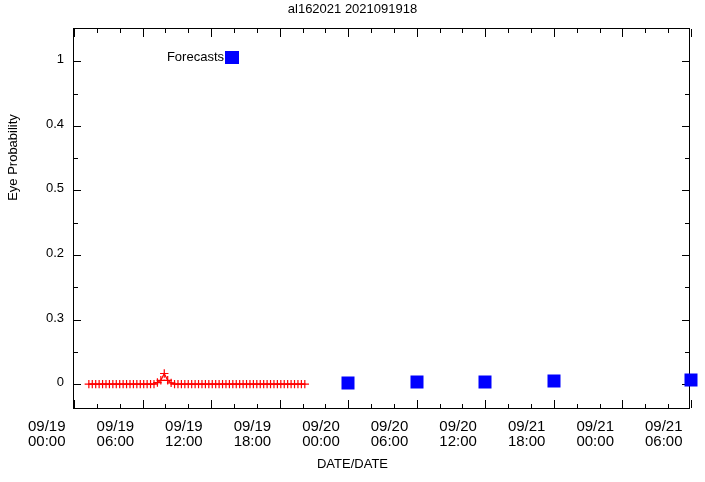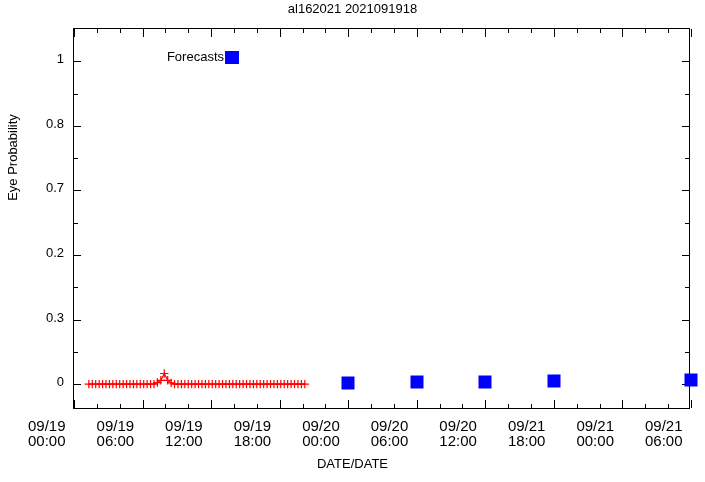--- a/index.html
+++ b/index.html
@@ -206,22 +206,22 @@
 
   <div class="chart-title">al162021 2021091918</div>
 
   <div class="ylabel">Eye Probability</div>
   <div class="xlabel">DATE/DATE</div>
 
   <div id="ytick-labels">
       <div class="ytick-label" style="left: 0px; width: 64px; top: 374.169px;">0</div>
       <div class="ytick-label" style="left: 0px; width: 64px; top: 309.593px;">0.3</div>
       <div class="ytick-label" style="left: 0px; width: 64px; top: 245.017px;">0.2</div>
-      <div class="ytick-label" style="left: 0px; width: 64px; top: 180.441px;">0.7</div>
-      <div class="ytick-label" style="left: 0px; width: 64px; top: 115.864px;">0.8</div>
+      <div class="ytick-label" style="left: 0px; width: 64px; top: 180.441px;">0.5</div>
+      <div class="ytick-label" style="left: 0px; width: 64px; top: 115.864px;">0.4</div>
       <div class="ytick-label" style="left: 0px; width: 64px; top: 51.2881px;">1</div>
     </div>
   <div id="xtick-labels">
       <div class="xtick-label" style="left: 28px; width: 90px; top: 418px;">
         <div>09/19</div>
         <div>00:00</div>
       </div>
       <div class="xtick-label" style="left: 96.5556px; width: 90px; top: 418px;">
         <div>09/19</div>
         <div>06:00</div>

